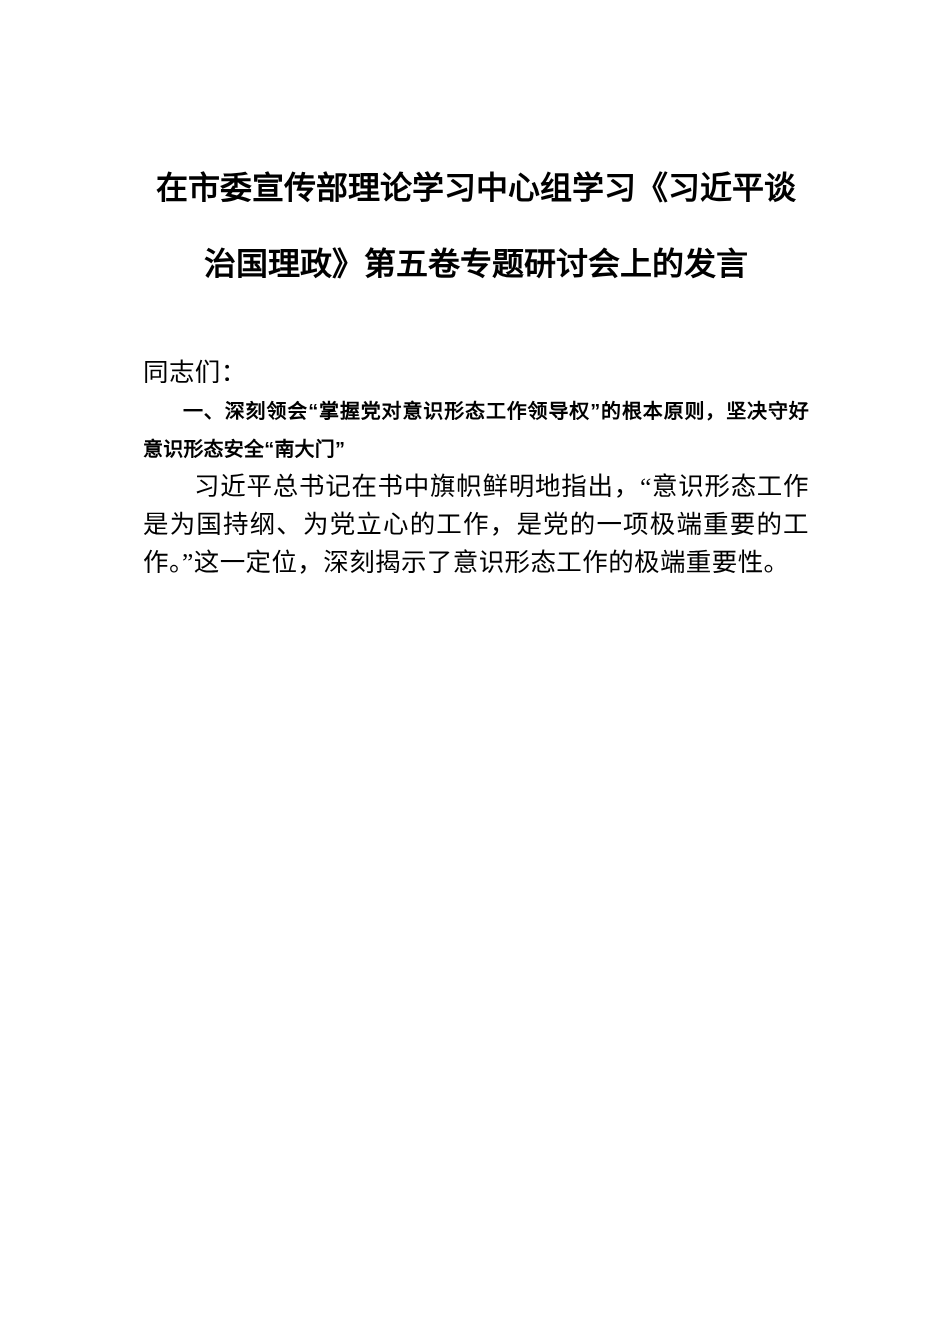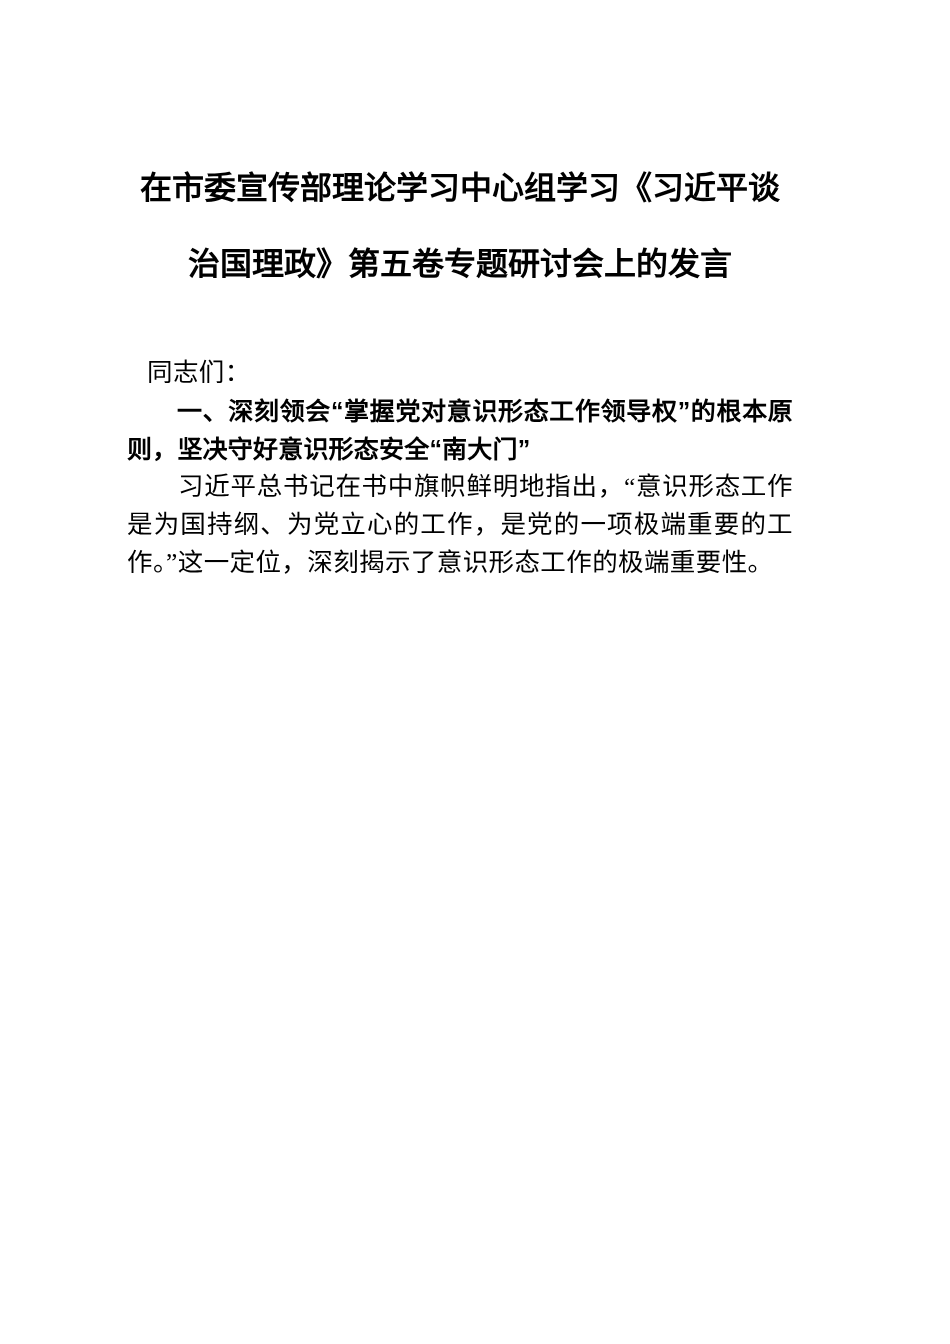--- a/index.html
+++ b/index.html
@@ -14,21 +14,21 @@
     width: 950px;
     height: 1344px;
     margin: 0 auto;
     background: #ffffff;
     overflow: hidden;
     box-sizing: border-box;
   }
 
   .doc-body {
     position: absolute;
-    left: 127px;
+    left: 143px;
     top: 0;
     width: 666px;
   }
 
   
   .doc-title {
     margin: 0;
     padding-top: 150px;
     font-family: "Liberation Serif", "DejaVu Serif", serif;
     font-weight: bold;
@@ -57,29 +57,28 @@
     text-indent: 2em;
   }
 
   .para.flush {
     text-indent: 0;
   }
 
   
   .body-start {
     margin-top: 52px;
-    margin-left: 20px;
   }
 
   
   .heading {
     margin: 0;
     font-family: "Liberation Sans", "DejaVu Sans", sans-serif;
     font-weight: bold;
-    font-size: 25px;
+    font-size: 20px;
     line-height: 38px;
     color: #000000;
     text-indent: 2em;
     text-align: justify;
     text-justify: inter-character;
     letter-spacing: 0.2px;
     word-break: break-all;
   }
 </style>
 </head>

